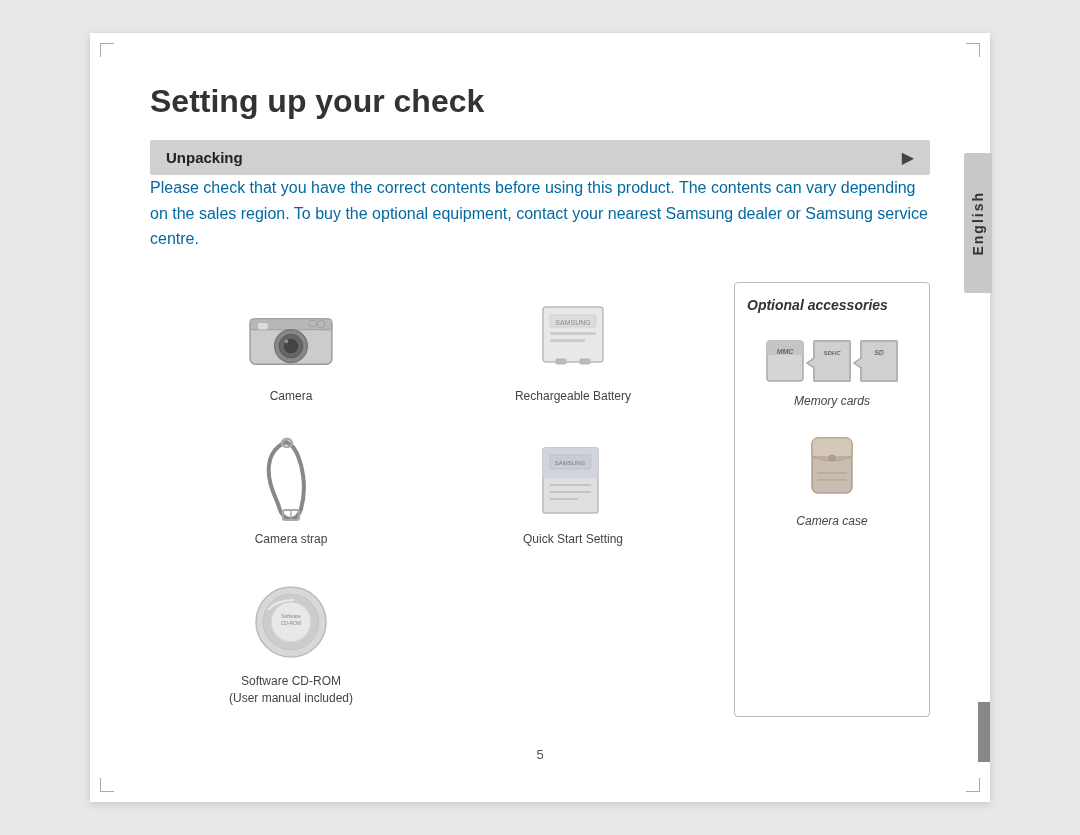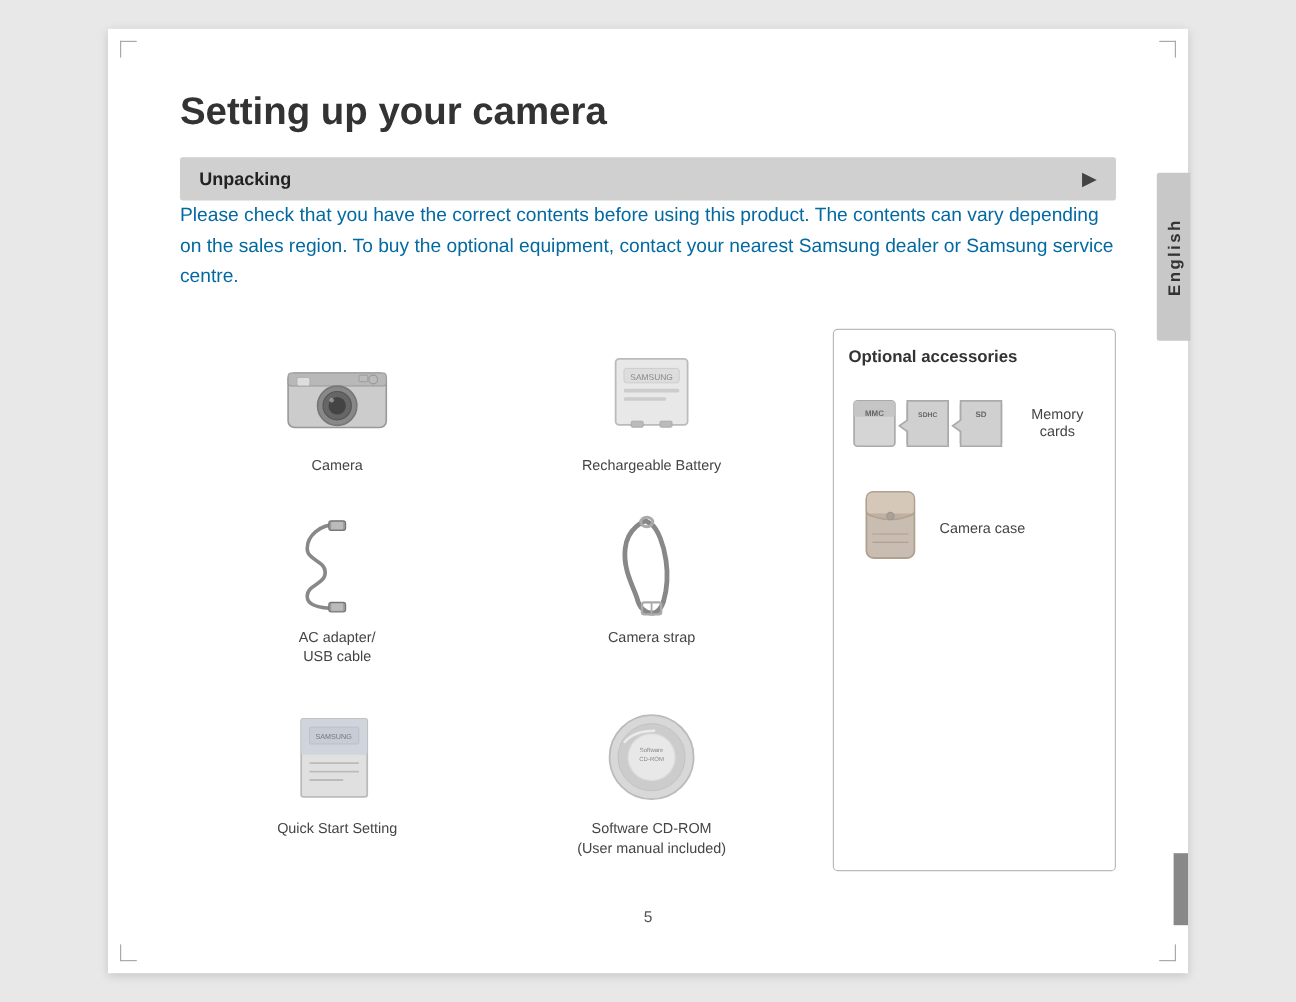--- a/index.html
+++ b/index.html
@@ -123,40 +123,42 @@
 
     .item-label {
       font-size: 12px;
       color: #444;
       text-align: center;
       line-height: 1.4;
     }
 
     
     .accessories-panel {
-      width: 236px;
+      width: 196px;
       border: 1.5px solid #bbb;
       border-radius: 4px;
       padding: 14px 12px;
       display: flex;
       flex-direction: column;
+      align-items: center;
       gap: 20px;
+      font-style: italic;
     }
 
     .accessories-title {
       font-size: 14px;
       font-weight: bold;
       color: #333;
       text-align: center;
       align-self: flex-start;
     }
 
     .accessory-item {
       display: flex;
-      flex-direction: row;
+      flex-direction: column;
       align-items: center;
       gap: 6px;
     }
 
     .accessory-label {
       font-size: 12px;
       color: #444;
       text-align: center;
     }
 
@@ -190,21 +192,21 @@
   <div class="corner-mark top-right"></div>
   <div class="corner-mark bottom-left"></div>
   <div class="corner-mark bottom-right"></div>
 
   <div class="english-tab">
     <span>English</span>
   </div>
 
   <div class="right-accent"></div>
 
-  <h1 class="page-title">Setting up your camera</h1>
+  <h1 class="page-title">Setting up your check</h1>
 
   <div class="section-header">
     <span class="label">Unpacking</span>
     <span class="arrow">▶</span>
   </div>
 
   <p class="description">Please check that you have the correct contents before using this product. The contents can vary depending on the sales region.
 To buy the optional equipment, contact your nearest Samsung dealer or Samsung service centre.</p>
 
   <div class="content-area">
@@ -244,36 +246,20 @@
             <rect x="22" y="35" width="46" height="3" rx="1" fill="#ccc"></rect>
             <rect x="22" y="42" width="35" height="3" rx="1" fill="#ccc"></rect>
 
             <rect x="28" y="62" width="10" height="5" rx="1" fill="#bbb" stroke="#aaa" stroke-width="0.8"></rect>
             <rect x="52" y="62" width="10" height="5" rx="1" fill="#bbb" stroke="#aaa" stroke-width="0.8"></rect>
           </svg>
         </div>
         <span class="item-label">Rechargeable Battery</span>
       </div>
 
-      <div class="item">
-        <div class="item-image">
-          <svg width="90" height="80" viewBox="0 0 90 80">
-
-            <path d="M45 5 C30 5, 20 15, 20 25 C20 35, 35 35, 35 45 C35 55, 20 55, 20 65 C20 72, 30 75, 45 75" fill="none" stroke="#888" stroke-width="3" stroke-linecap="round"></path>
-
-            <rect x="38" y="2" width="14" height="8" rx="2" fill="#999" stroke="#777" stroke-width="1"></rect>
-            <rect x="40" y="3" width="10" height="6" rx="1" fill="#bbb"></rect>
-
-            <rect x="38" y="70" width="14" height="8" rx="2" fill="#999" stroke="#777" stroke-width="1"></rect>
-            <rect x="40" y="71" width="10" height="6" rx="1" fill="#bbb"></rect>
-          </svg>
-        </div>
-        <span class="item-label" style="white-space:pre-line">AC adapter/
-USB cable</span>
-      </div>
 
       <div class="item">
         <div class="item-image">
           <svg width="80" height="85" viewBox="0 0 80 85">
 
             <path d="M35 5 C35 5, 20 10, 18 28 C16 46, 25 60, 28 70 C30 78, 35 82, 40 82 C45 82, 48 78, 50 72" fill="none" stroke="#888" stroke-width="4" stroke-linecap="round"></path>
             <path d="M50 72 C52 65, 54 52, 52 38 C50 24, 45 12, 40 8 C37 6, 35 5, 35 5" fill="none" stroke="#888" stroke-width="4" stroke-linecap="round"></path>
 
             <ellipse cx="36" cy="6" rx="5" ry="4" fill="none" stroke="#aaa" stroke-width="2.5"></ellipse>
 

